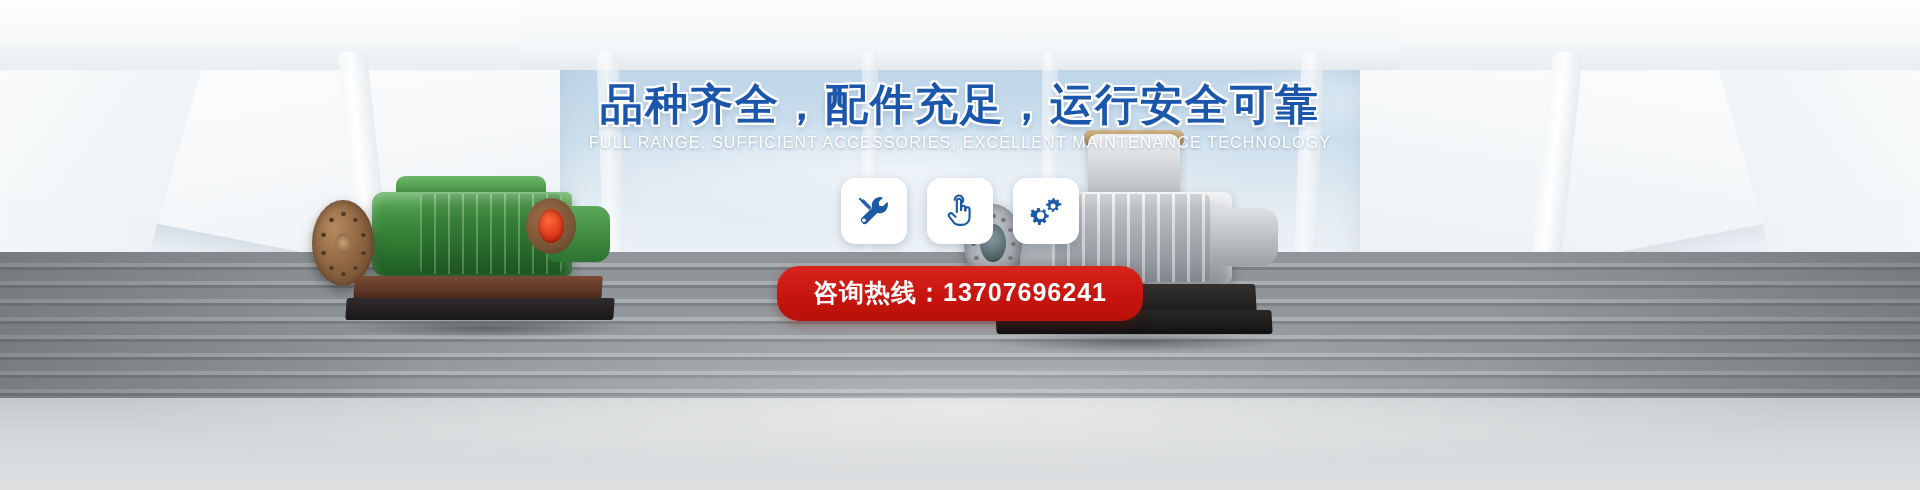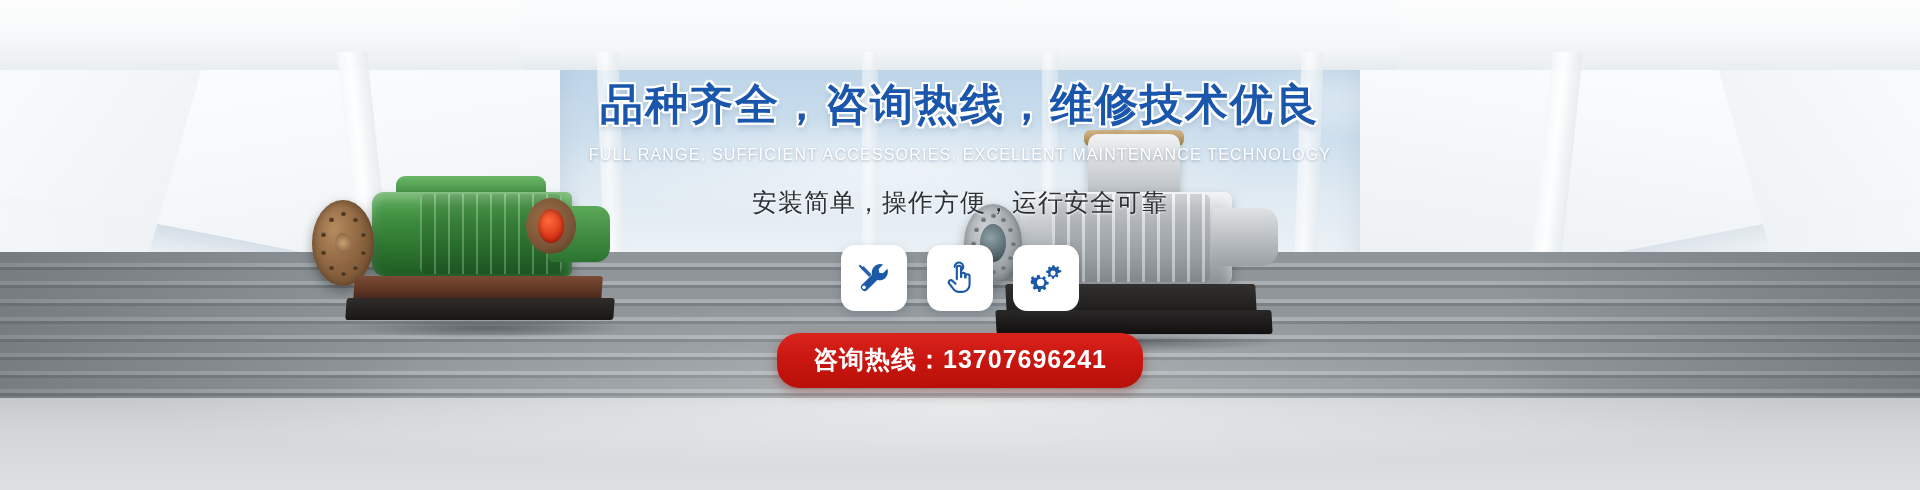--- a/index.html
+++ b/index.html
@@ -252,21 +252,21 @@
     color:#1a56ab;
     text-shadow:
       -2px -2px 0 #ffffff,  2px -2px 0 #ffffff,
       -2px  2px 0 #ffffff,  2px  2px 0 #ffffff,
        0   -2px 0 #ffffff,  0    2px 0 #ffffff,
       -2px  0   0 #ffffff,  2px  0   0 #ffffff,
        0 4px 7px rgba(40,70,120,.28);
     white-space:nowrap;
   }
   .subline-en {
-    margin-top:12px;
+    margin-top:0;
     font-size:16px; letter-spacing:1.2px;
     color:#ffffff; font-weight:400;
     text-shadow:0 1px 3px rgba(70,95,125,.45);
     white-space:nowrap;
   }
   .subline-cn {
     margin-top:22px;
     font-size:25px; letter-spacing:1px;
     color:#2c3137; font-weight:400;
     text-shadow:0 1px 2px rgba(255,255,255,.85);
@@ -367,25 +367,24 @@
         <i style="left: 7px; top: 37px;"></i>
         <i style="left: 9.67949px; top: 23px;"></i>
         <i style="left: 17px; top: 12.7513px;"></i>
       </div>
     <div class="pr-base"></div>
     <div class="pr-skid"></div>
   </div>
 
   <div class="content">
 
-    <div class="headline">品种齐全，咨询热线，维修技术优良</div>
+    <div class="headline">品种齐全，配件充足，运行安全可靠</div>
 
     <div class="subline-en">FULL RANGE, SUFFICIENT ACCESSORIES, EXCELLENT MAINTENANCE TECHNOLOGY</div>
 
-    <div class="subline-cn">安装简单，操作方便，运行安全可靠</div>
 
     <div class="icon-row">
 
       <div class="icon-box">
         <span>
           <svg width="34" height="34" viewBox="0 0 32 32" fill="#1c5aa8">
             <path d="M24.6 3.4c-2.9-1.1-6.3-.4-8.5 1.9-2 2.1-2.6 5-1.9 7.6L4.4 22.7c-1.1 1.1-1.1 2.9 0 4l.9.9c1.1 1.1 2.9 1.1 4 0l9.8-9.8c2.6.7 5.5.1 7.6-1.9 2.3-2.3 3-5.6 1.9-8.5l-4.2 4.2-3.4-.6-.6-3.4 4.2-4.2z"></path>
             <path d="M6.1 4.6 3.6 7.1l7.9 7.9 2.3-2.3-7.7-8.1z" opacity=".95"></path>
             <path d="M2.9 3.3 1.6 4.6l3.8 3.9 1.3-1.3-3.8-3.9z"></path>
             <circle cx="6.6" cy="24.8" r="1.7" fill="#ffffff"></circle>

